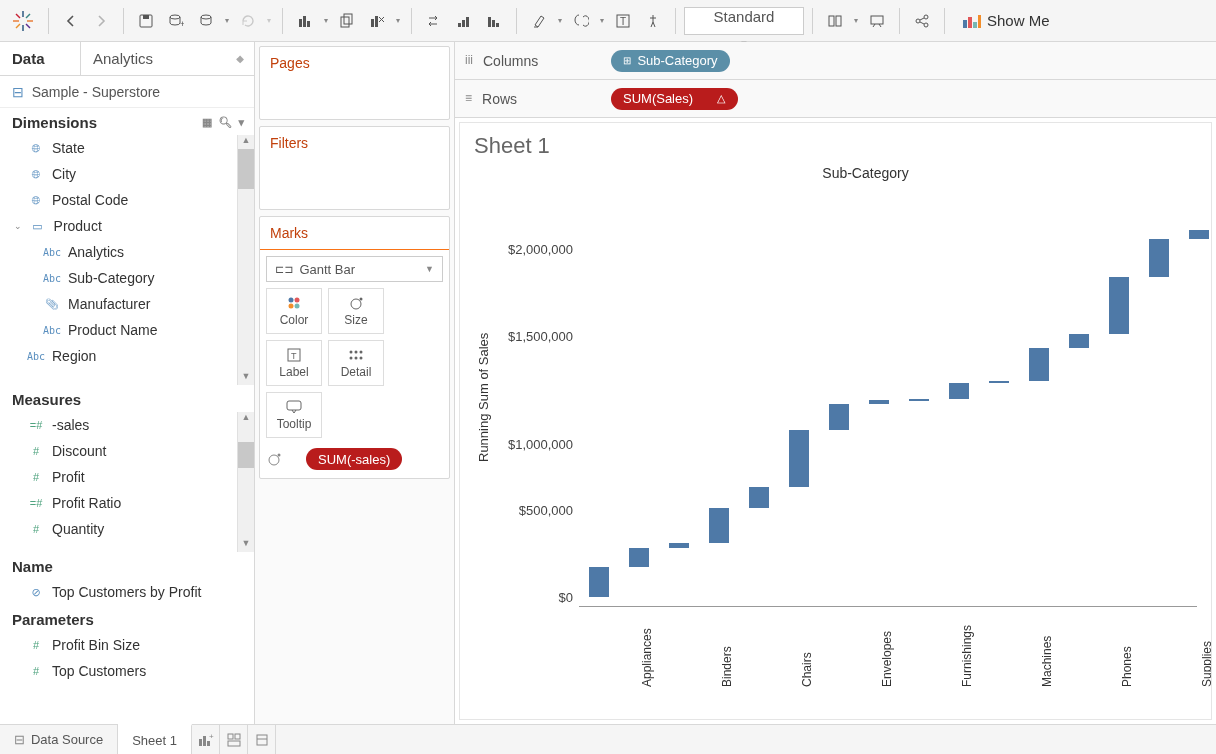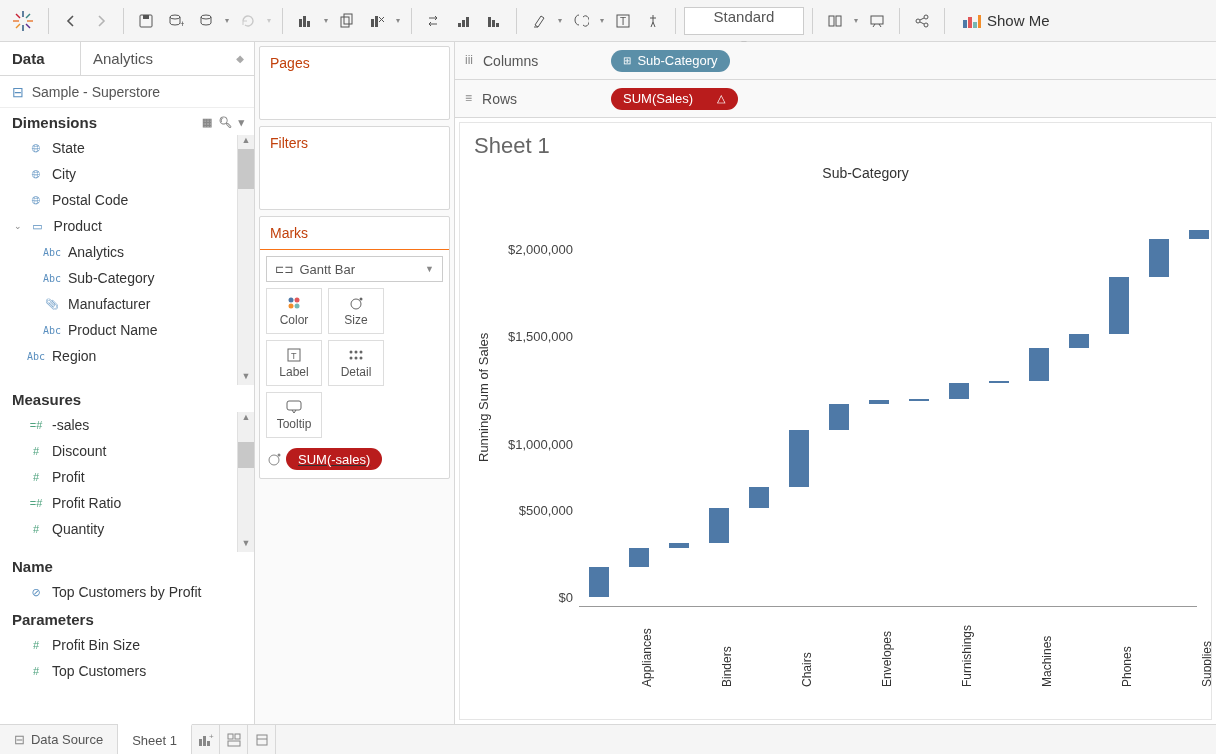--- a/index.html
+++ b/index.html
@@ -40,21 +40,21 @@
 .shelf-title { padding: 8px 10px; color: #c2410c; font-size: 14px; }
 .shelf-body { min-height: 40px; }
 .marks-card .shelf-title { border-bottom: 1px solid #f97316; }
 .mark-type { margin: 6px; border: 1px solid #ccc; height: 26px; display: flex; align-items: center; justify-content: space-between; padding: 0 8px; font-size: 13px; color: #555; cursor: pointer; }
 .mark-grid { display: flex; flex-wrap: wrap; gap: 6px; padding: 0 6px 6px 6px; }
 .mark-cell { width: 56px; height: 46px; border: 1px solid #ddd; display: flex; flex-direction: column; align-items: center; justify-content: center; gap: 2px; font-size: 12px; color: #555; cursor: pointer; }
 .mark-cell .mi { height: 16px; display: flex; align-items: center; }
 .pill { display: inline-flex; align-items: center; height: 22px; border-radius: 11px; padding: 0 12px; color: #fff; font-size: 13px; gap: 6px; }
 .pill.blue { background: #5b8fa8; }
 .pill.green { background: #b91c1c; }
-.pill-row { display: flex; align-items: center; gap: 4px; padding: 4px 6px 8px 6px; text-decoration: underline; }
+.pill-row { display: flex; align-items: center; gap: 24px; padding: 4px 6px 8px 6px; }
 .pill-row .pi { color: #888; }
 
 
 .viz { flex: 1; display: flex; flex-direction: column; }
 .cr-shelf { height: 38px; border-bottom: 1px solid #d8d8d8; display: flex; align-items: center; background: #f9f9f9; }
 .cr-label { width: 150px; display: flex; align-items: flex-start; gap: 10px; padding-left: 10px; color: #555; font-size: 14px; }
 .cr-pills { flex: 1; display: flex; align-items: center; padding-left: 6px; }
 .pill .ind { margin-left: 18px; font-size: 11px; }
 
 

